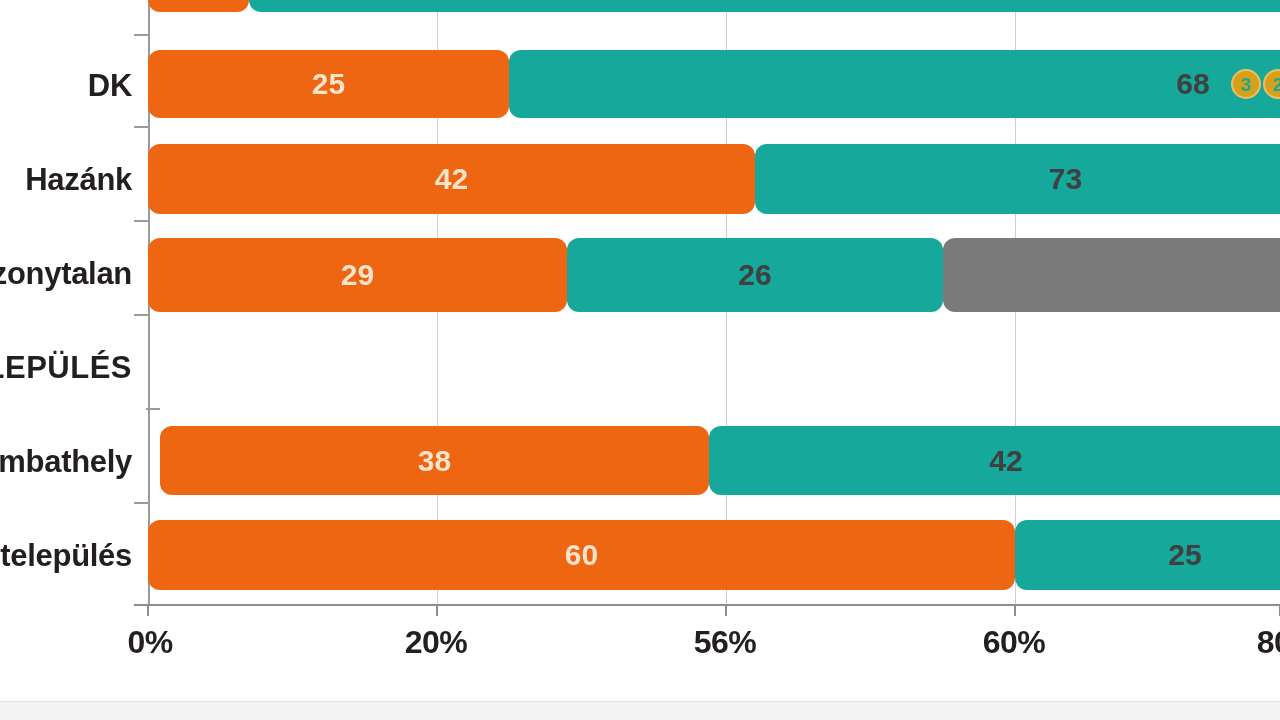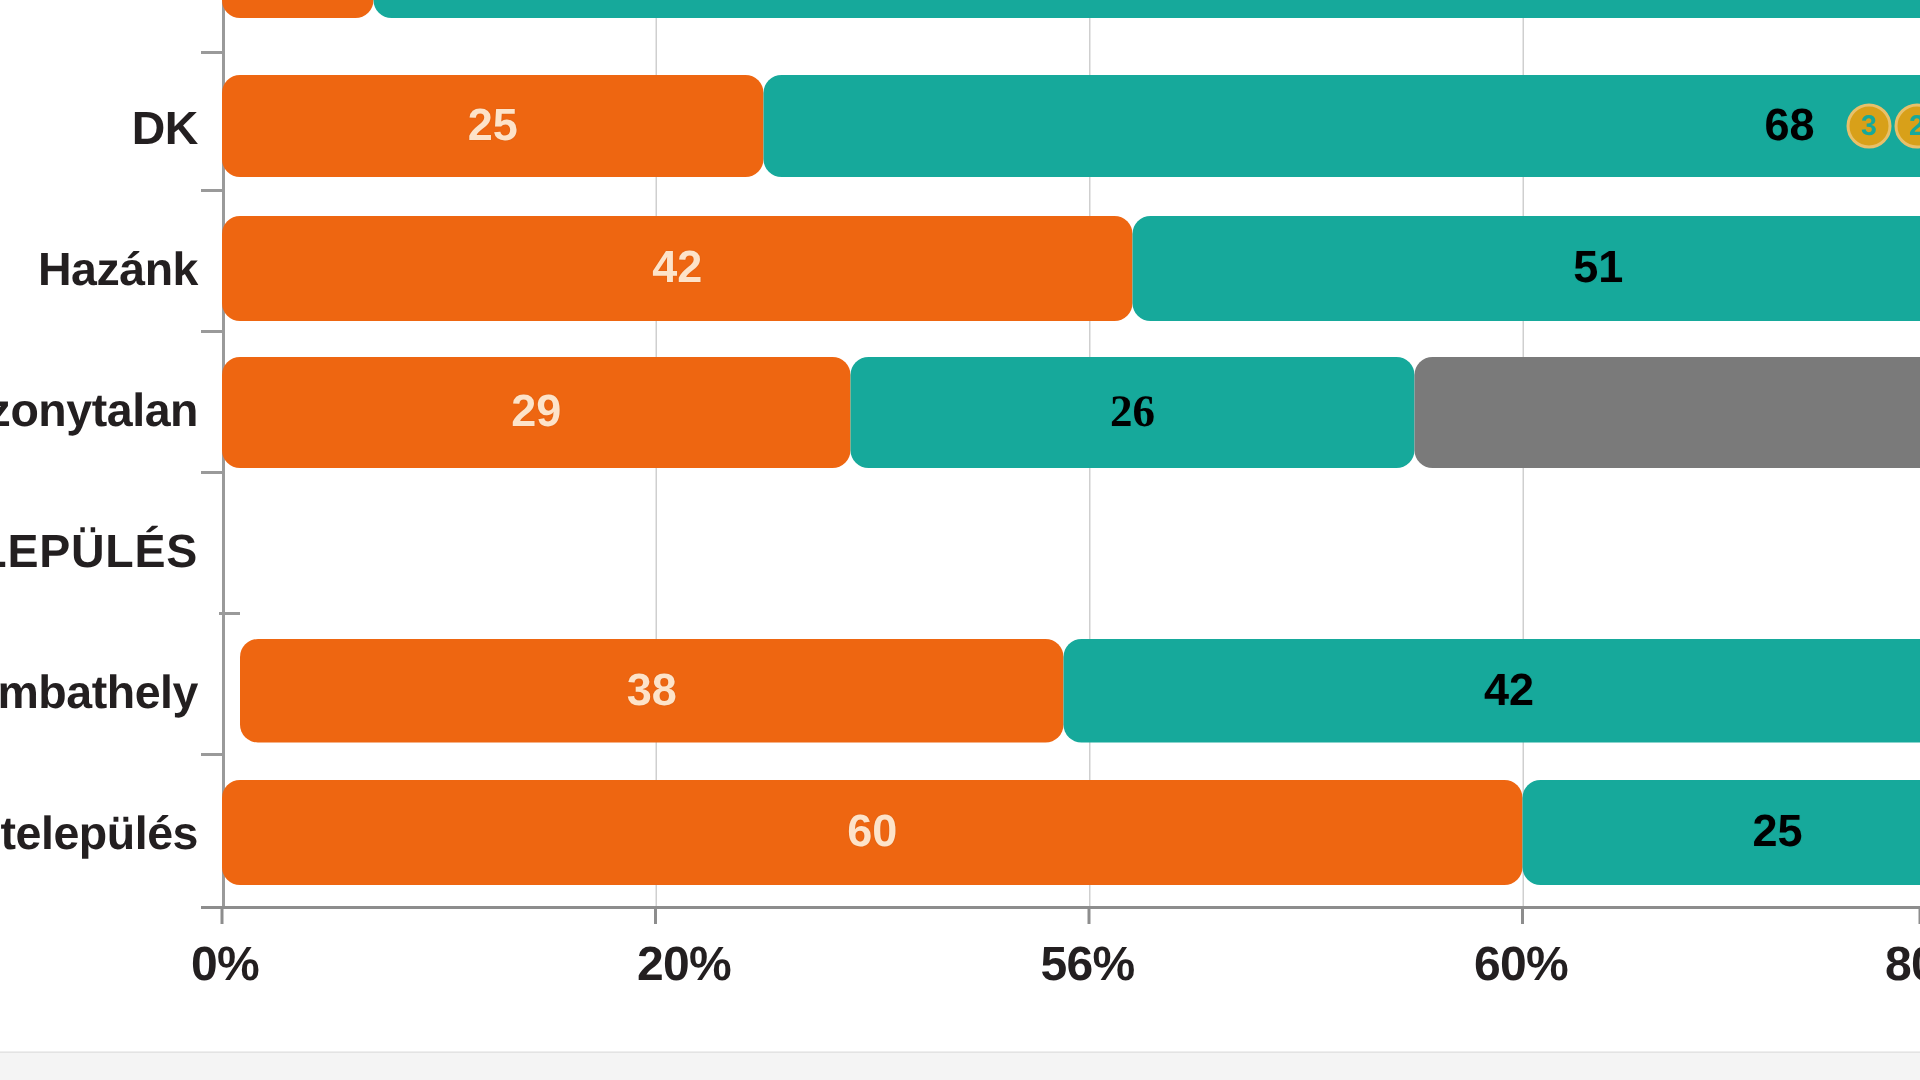--- a/index.html
+++ b/index.html
@@ -78,21 +78,21 @@
     display:flex;
     align-items:center;
     justify-content:center;
     overflow:visible;
     box-sizing:border-box;
     border-radius:12px;
   }
   .seg .val{
     font-size:30px;
     font-weight:bold;
-    color:#000000;
+    color:#404040;
     line-height:1;
     text-shadow:0 0 1px rgba(0,0,0,.12);
     white-space:nowrap;
   }
   .seg.orange{background:#ee6611;}
   .seg.teal{background:#16a99b;}
   .seg.grey{background:#7a7a7a;}
   .seg.orange .val{color:#fde3c9;}
 
   
@@ -190,31 +190,31 @@
       </div>
     </div>
     <div class="cat-label" style="top:90px;">DK</div>
 
     <div class="row" style="top:166px;height:70px;">
       <div class="cat-tick" style="top:-18px;"></div>
       <div class="seg orange" style="left:0px;width:607px;">
         <span class="val">42</span>
       </div>
       <div class="seg teal" style="left:607px;width:621px;">
-        <span class="val">51</span>
+        <span class="val">73</span>
       </div>
     </div>
     <div class="cat-label" style="top:184px;">Hazánk</div>
 
     <div class="row" style="top:260px;height:74px;">
       <div class="cat-tick" style="top:-18px;"></div>
       <div class="seg orange" style="left:0px;width:419px;">
         <span class="val">29</span>
       </div>
-      <div class="seg teal" style="left:419px;width:376px;font-family:Liberation Serif, serif;">
+      <div class="seg teal" style="left:419px;width:376px;">
         <span class="val">26</span>
       </div>
       <div class="seg grey" style="left:795px;width:433px;">
         
       </div>
     </div>
     <div class="cat-label" style="top:278px;">Bizonytalan</div>
 
     <div class="row" style="top:354px;height:70px;">
       <div class="cat-tick" style="top:-18px;"></div>
@@ -247,20 +247,20 @@
 
   <div class="axis-line"></div>
 
   <div class="tick" style="left:147px;"></div>
   <div class="tick" style="left:436px;"></div>
   <div class="tick" style="left:725px;"></div>
   <div class="tick" style="left:1014px;"></div>
   <div class="tick" style="left:1279px;"></div>
 
   <div class="tick-label" style="left:150px;">0%</div>
-  <div class="tick-label" style="left:456px;text-align:center;">20%</div>
+  <div class="tick-label" style="left:436px;text-align:center;">20%</div>
   <div class="tick-label" style="left:725px;">56%</div>
   <div class="tick-label" style="left:1014px;">60%</div>
   <div class="tick-label" style="left:1288px;">80%</div>
 
   <div class="page-edge"></div>
 
 </div>
 
 </body></html>

